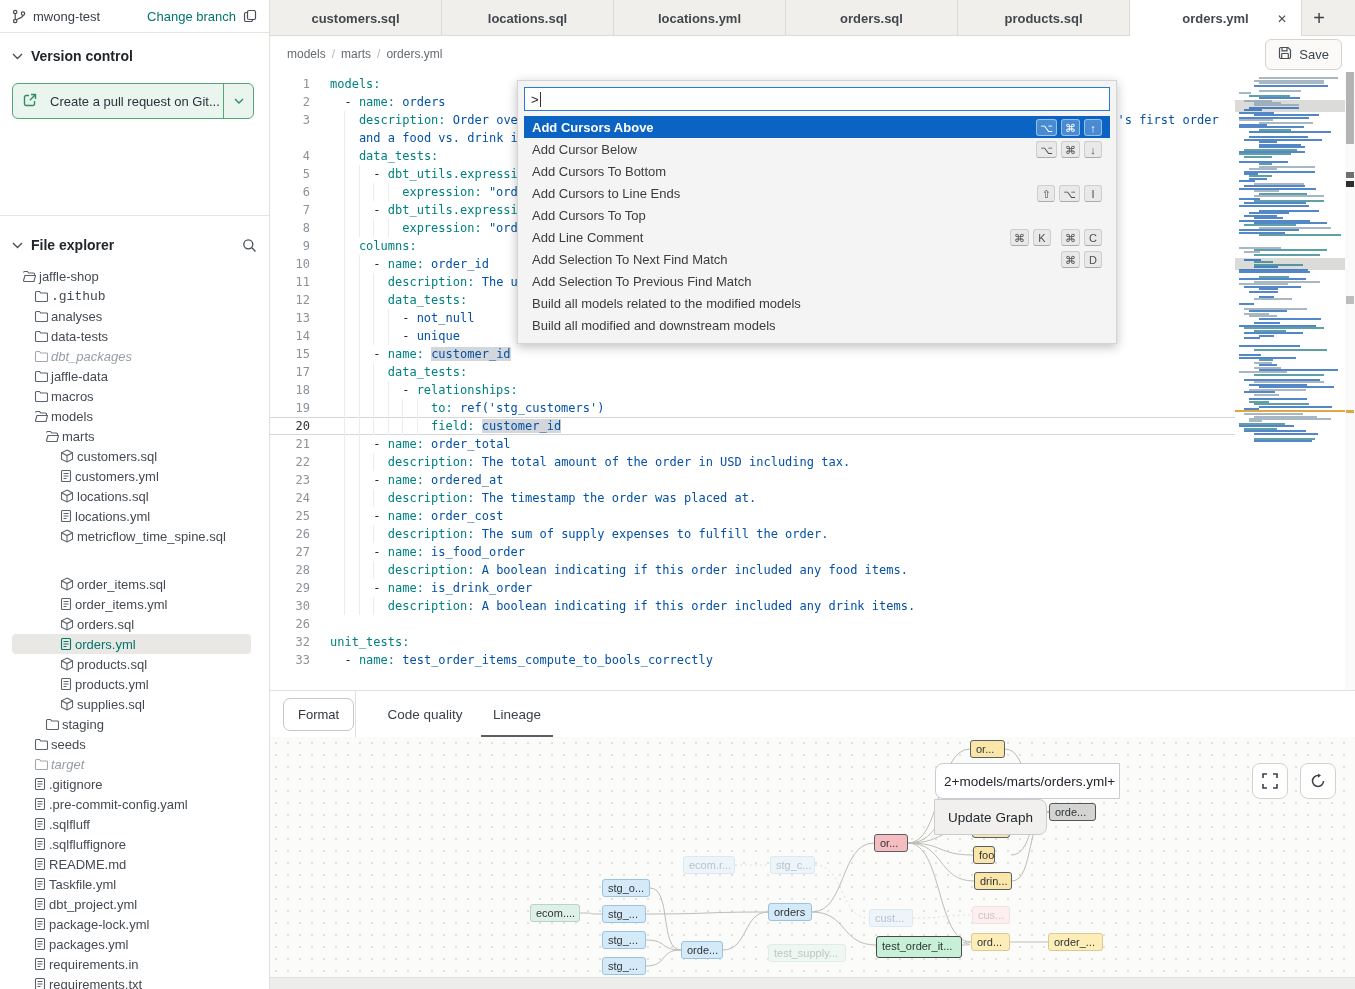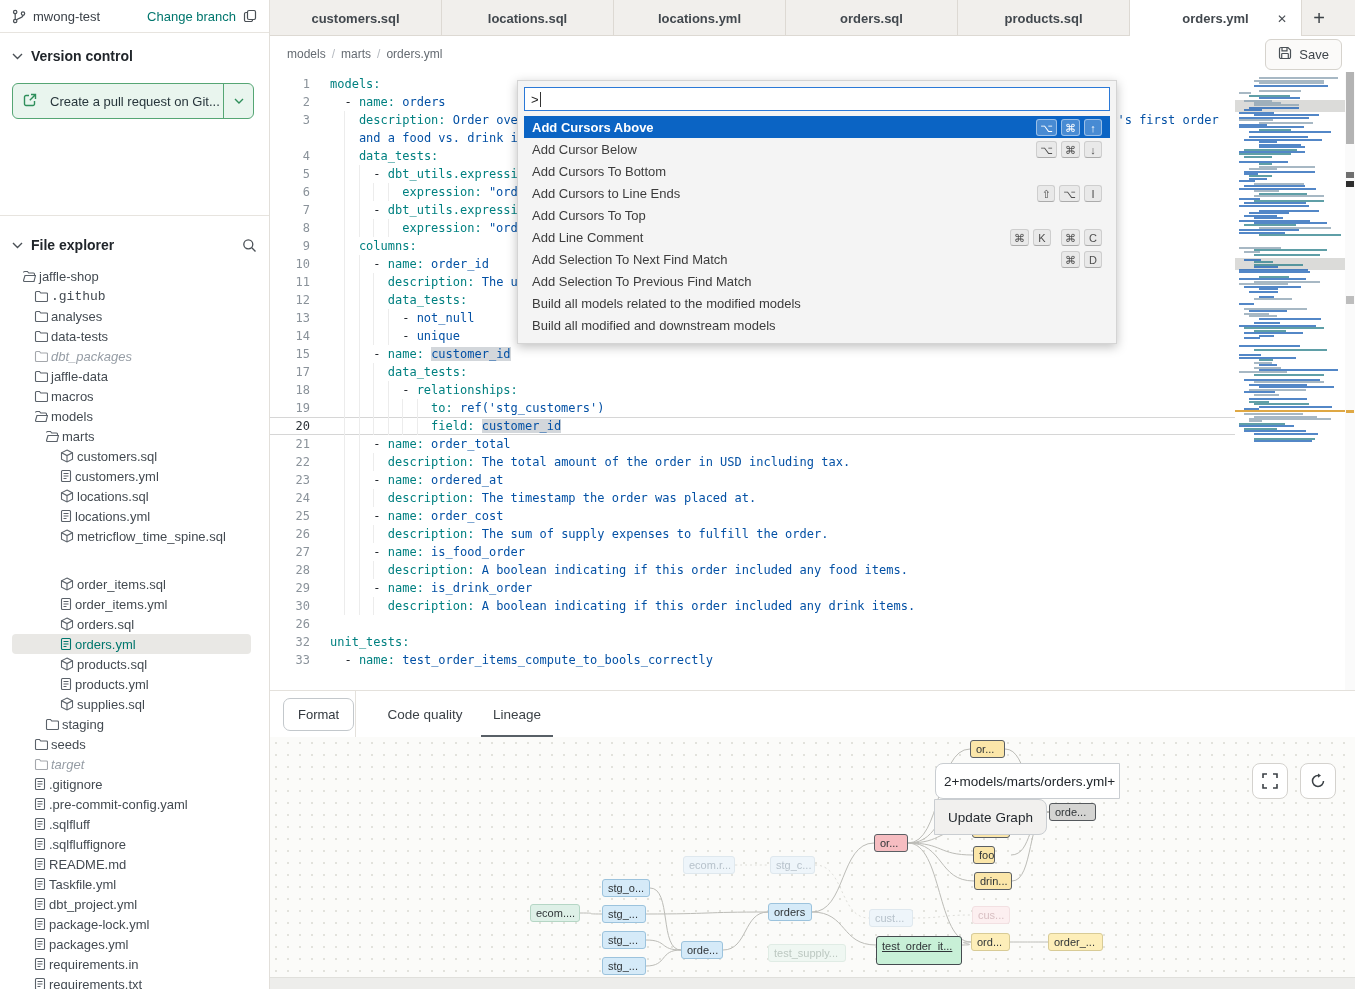--- a/index.html
+++ b/index.html
@@ -110,21 +110,21 @@
   .btab.active::after { content:""; position:absolute; left:0; right:0; bottom:0; height:3px; background:#585f66; }
 
   
   .lineage { position:absolute; left:0; top:737px; width:1085px; height:252px; background:#fbfbf9;
              background-image:radial-gradient(#e2e2dc 1px, transparent 1px); background-size:12px 12px; overflow:hidden; }
   .lin-svg { position:absolute; left:0; top:0; }
   .node { position:absolute; height:18px; line-height:16px; padding:0 5px; font-size:11px; color:#2f3437;
           border-radius:3px; white-space:nowrap; overflow:hidden; cursor:pointer; background:#fff; }
   .v-blue { background:#d5eaf8; border:1px solid #9cc3dd; }
   .v-green { background:#def0e7; border:1px solid #b5d6c5; }
-  .v-mint { background:#c8f0d7; border:1.5px solid #454a4f; height:29px; line-height:18px;text-decoration:underline; }
+  .v-mint { background:#c8f0d7; border:1.5px solid #454a4f; height:22px; line-height:18px; }
   .v-pink { background:#f6bdc1; border:1.5px solid #5a5f64; }
   .v-yellow { background:#fbe6a9; border:1.5px solid #5a5f64; }
   .v-yellow-light { background:#fdeeb9; border:1px solid #d8cb96; }
   .v-gray { background:#d4d4d2; border:1.5px solid #54585c; }
   .v-faded-blue { background:#eef5fa; border:1px solid #dfe8ee; color:#b7c2cb; }
   .v-faded-green { background:#eff7f2; border:1px solid #e0ece5; color:#bcc8c1; }
   .v-faded-pink { background:#fceff0; border:1px solid #f2e0e2; color:#d8bfc2; }
   .lin-controls { position:absolute; left:665px; top:26px; display:flex; z-index:5;flex-direction:column; }
   .lin-filter { width:185px; height:36px; background:#fff; border:1px solid #c9cdd1; border-radius:8px 0 0 8px;
                 font-size:13.5px; color:#23282d; padding:0 8px; display:flex; align-items:center;

